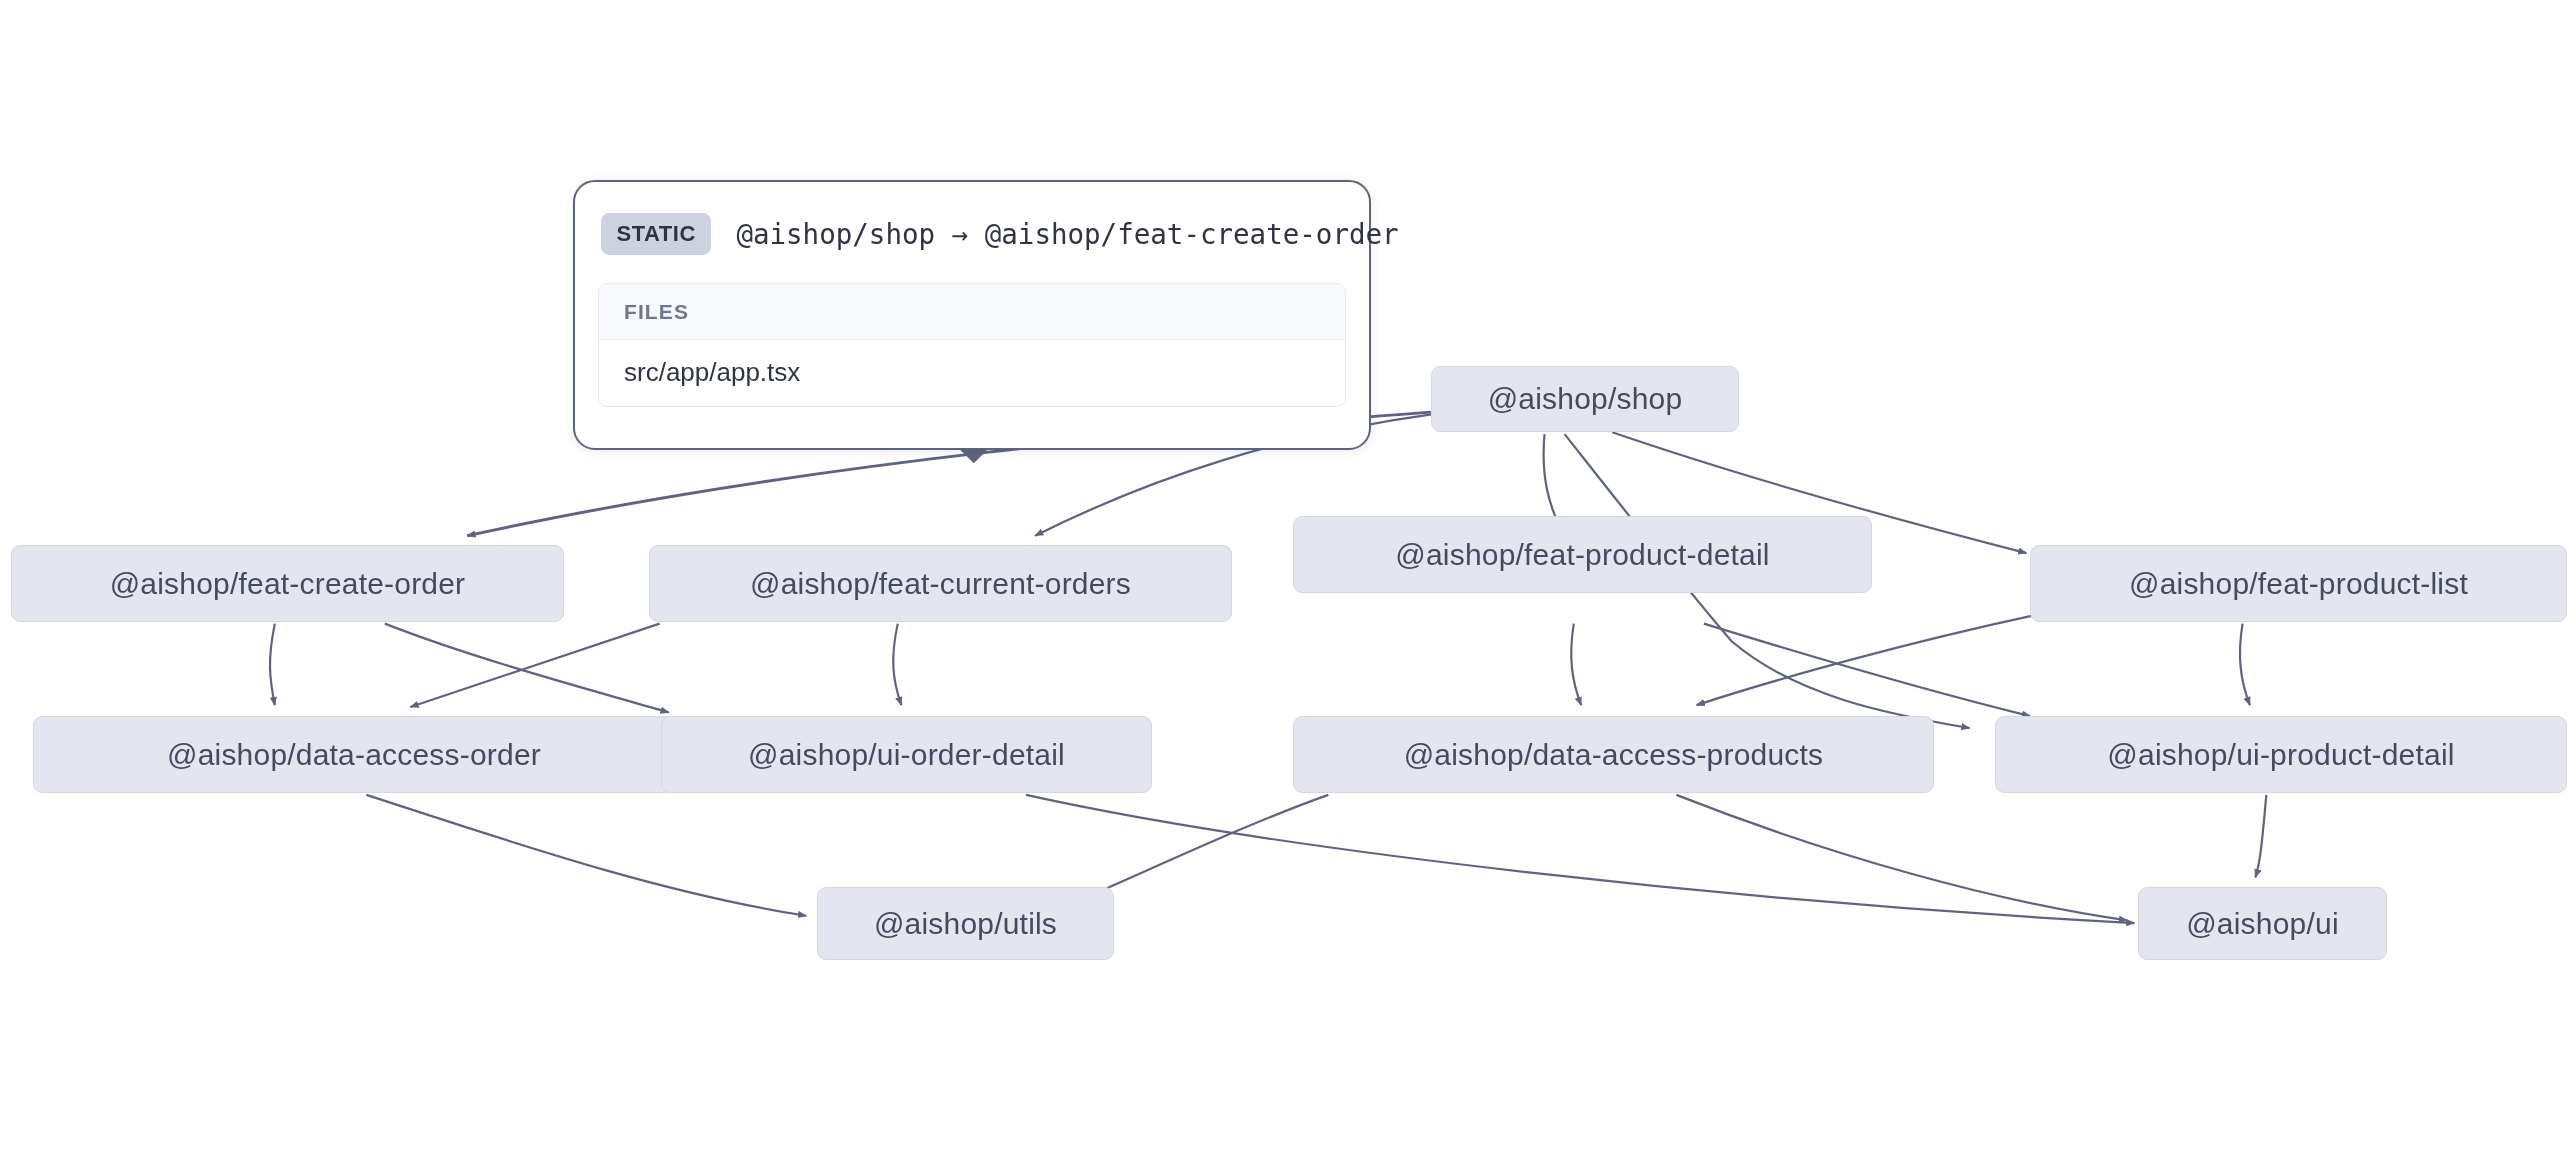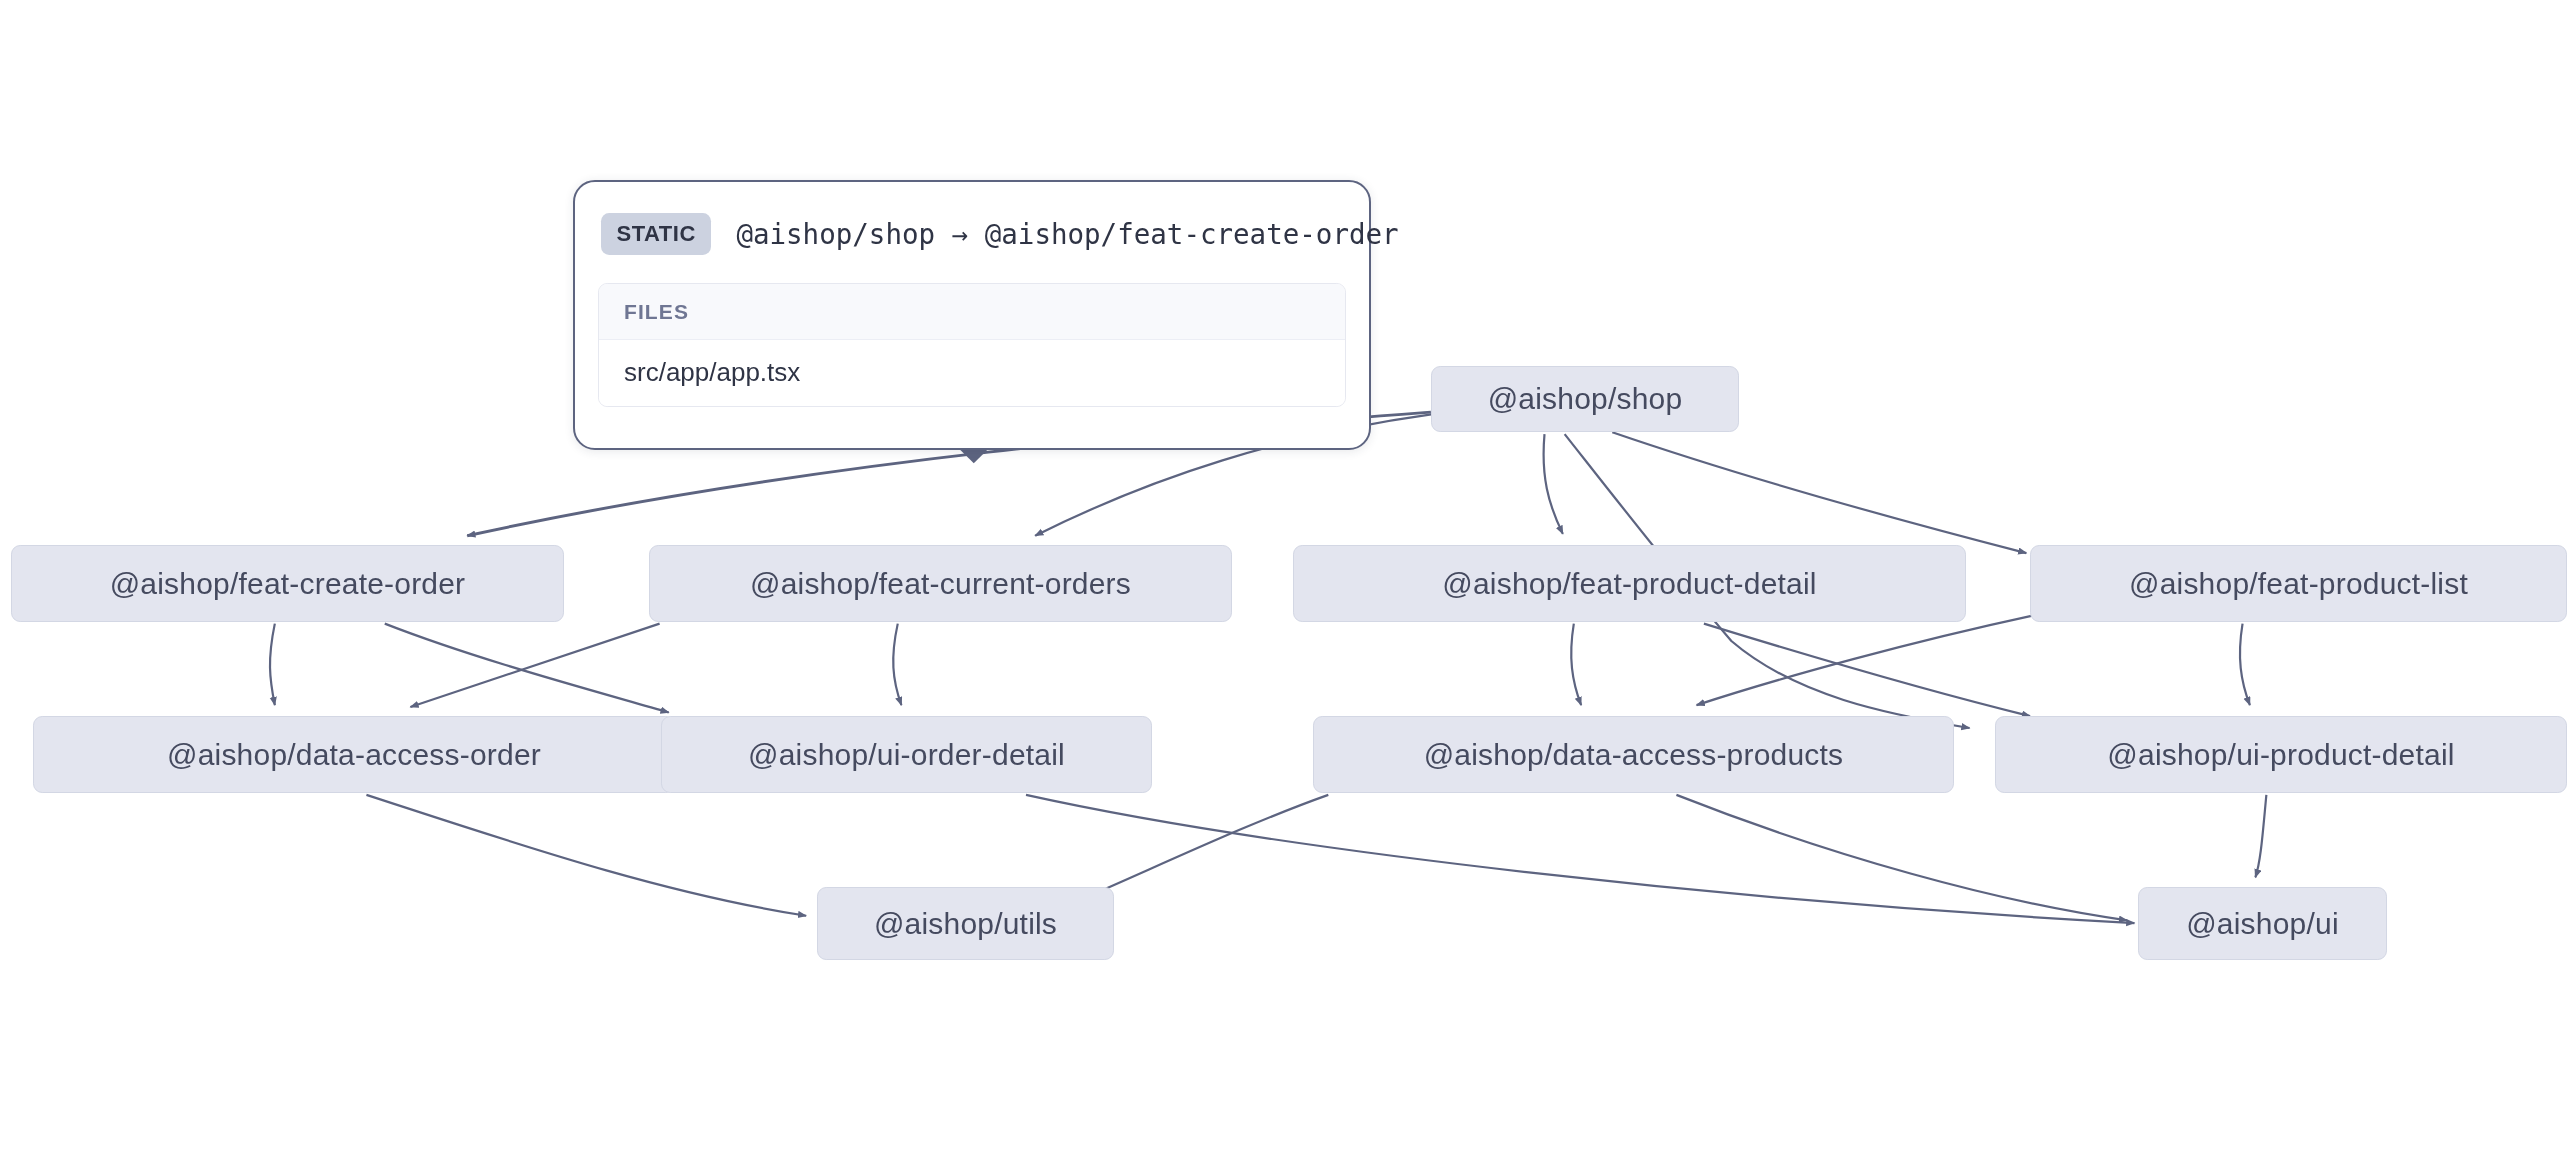--- a/index.html
+++ b/index.html
@@ -144,33 +144,33 @@
 
   <div class="node" style="left:1431px;top:366px;width:308px;height:66px;">
     <span class="node-label">@aishop/shop</span>
   </div>
   <div class="node" style="left:11px;top:545px;width:553px;height:77px;">
     <span class="node-label">@aishop/feat-create-order</span>
   </div>
   <div class="node" style="left:649px;top:545px;width:583px;height:77px;">
     <span class="node-label">@aishop/feat-current-orders</span>
   </div>
-  <div class="node" style="left:1293px;top:545px;width:673px;height:77px;">
+  <div class="node" style="left:1293px;top:516px;width:579px;height:77px;">
     <span class="node-label">@aishop/feat-product-detail</span>
   </div>
   <div class="node" style="left:2030px;top:545px;width:537px;height:77px;">
     <span class="node-label">@aishop/feat-product-list</span>
   </div>
   <div class="node" style="left:33px;top:716px;width:642px;height:77px;">
     <span class="node-label">@aishop/data-access-order</span>
   </div>
   <div class="node" style="left:661px;top:716px;width:491px;height:77px;text-align:right;">
     <span class="node-label">@aishop/ui-order-detail</span>
   </div>
-  <div class="node" style="left:1293px;top:716px;width:641px;height:77px;margin-left:20px;">
+  <div class="node" style="left:1293px;top:716px;width:641px;height:77px;">
     <span class="node-label">@aishop/data-access-products</span>
   </div>
   <div class="node" style="left:1995px;top:716px;width:572px;height:77px;">
     <span class="node-label">@aishop/ui-product-detail</span>
   </div>
   <div class="node" style="left:817px;top:887px;width:297px;height:73px;">
     <span class="node-label">@aishop/utils</span>
   </div>
   <div class="node" style="left:2138px;top:887px;width:249px;height:73px;">
     <span class="node-label">@aishop/ui</span>

